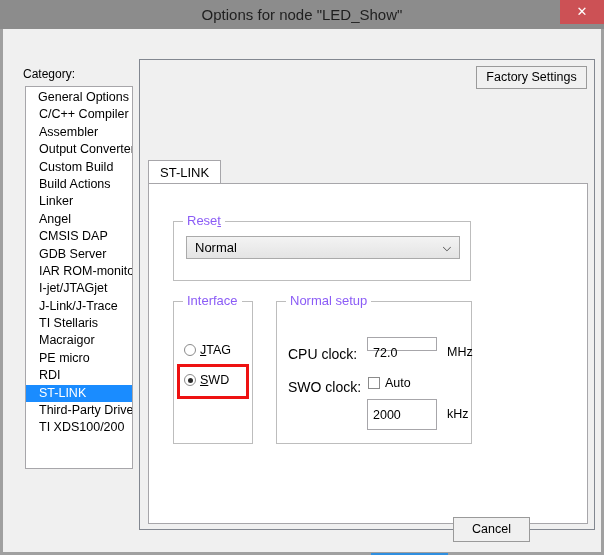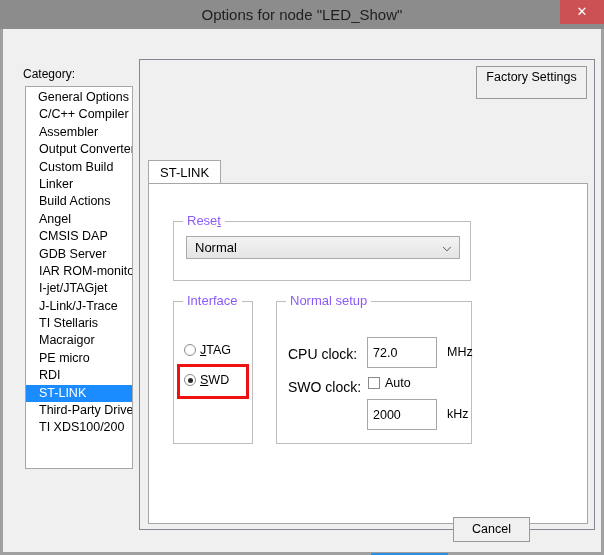--- a/index.html
+++ b/index.html
@@ -106,21 +106,21 @@
     width: 456px;
     height: 471px;
     background: #f0f0f0;
     border: 1px solid #828790;
     box-sizing: border-box;
   }
   #factory-settings {
     position: absolute;
     right: 7px; top: 6px;
     width: 111px;
-    height: 33px;
+    height: 23px;
     background: #f0f0f0;
     border: 1px solid #9a9a9a;
     font-size: 12.5px;
     line-height: 21px;
     text-align: center;
     color: #000;
     cursor: pointer;
     box-sizing: border-box;
   }
 
@@ -256,21 +256,21 @@
     position: absolute;
     background: #ffffff;
     border: 1px solid #a7a6aa;
     box-sizing: border-box;
     font-size: 12.5px;
     color: #000;
     padding: 1px 0 0 5px;
     font-family: "Liberation Sans", sans-serif;
     line-height: 27px;
   }
-  #cpu-clock-input { left: 90px; top: 35px; width: 70px; height: 31px; line-height: 29px; }
+  #cpu-clock-input { left: 90px; top: 35px; width: 70px; height: 14px; line-height: 29px; }
   #swo-clock-input { left: 90px; top: 97px; width: 70px; height: 31px; line-height: 29px; }
 
   .unit {
     position: absolute;
     left: 170px;
     font-size: 12.5px;
     color: #000;
   }
   #unit-mhz { top: 43px; }
   #unit-khz { top: 105px; text-align: right; }
@@ -335,22 +335,22 @@
 
   <div id="client">
 
     <div id="category-label">Category:</div>
     <div id="category-list">
         <div class="cat-item">General Options</div>
         <div class="cat-item indent">C/C++ Compiler</div>
         <div class="cat-item indent">Assembler</div>
         <div class="cat-item indent">Output Converter</div>
         <div class="cat-item indent">Custom Build</div>
+        <div class="cat-item indent">Build Actions</div>
         <div class="cat-item indent">Linker</div>
-        <div class="cat-item indent">Build Actions</div>
         <div class="cat-item indent">Angel</div>
         <div class="cat-item indent">CMSIS DAP</div>
         <div class="cat-item indent">GDB Server</div>
         <div class="cat-item indent">IAR ROM-monitor</div>
         <div class="cat-item indent">I-jet/JTAGjet</div>
         <div class="cat-item indent">J-Link/J-Trace</div>
         <div class="cat-item indent">TI Stellaris</div>
         <div class="cat-item indent">Macraigor</div>
         <div class="cat-item indent">PE micro</div>
         <div class="cat-item indent">RDI</div>

